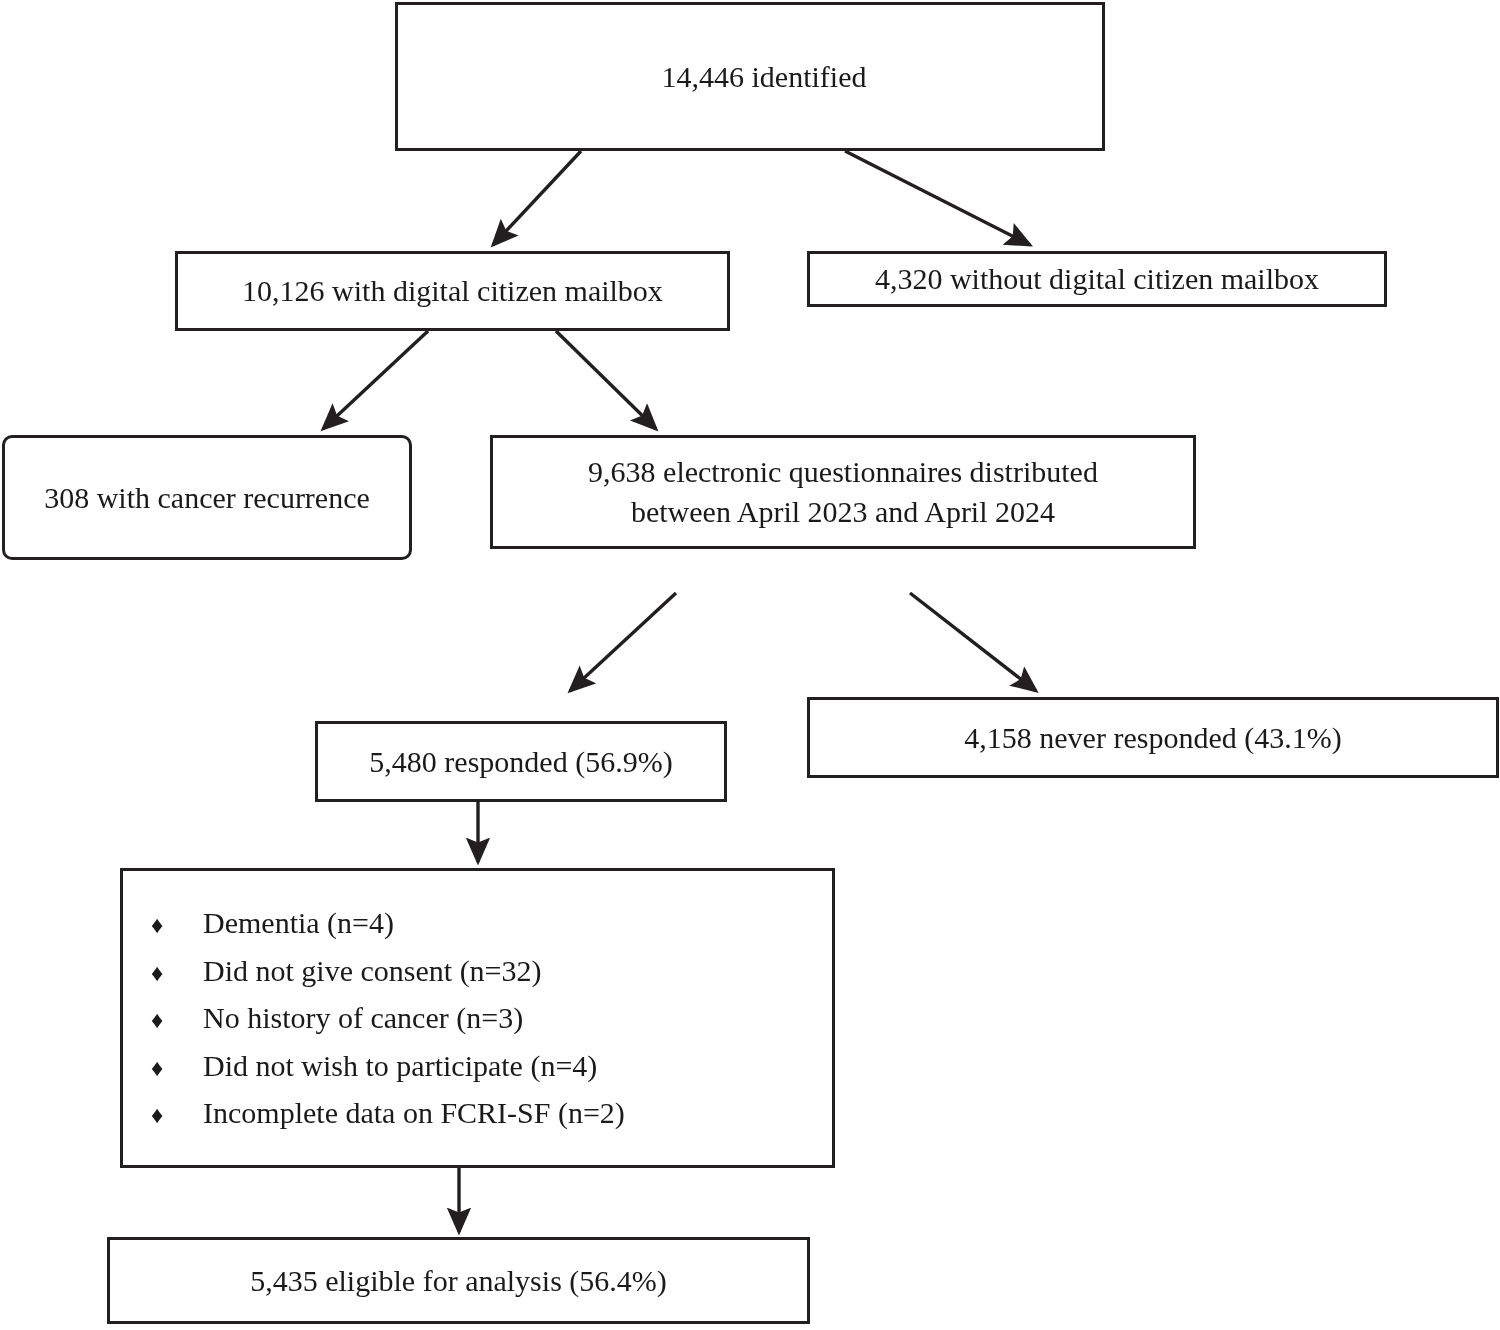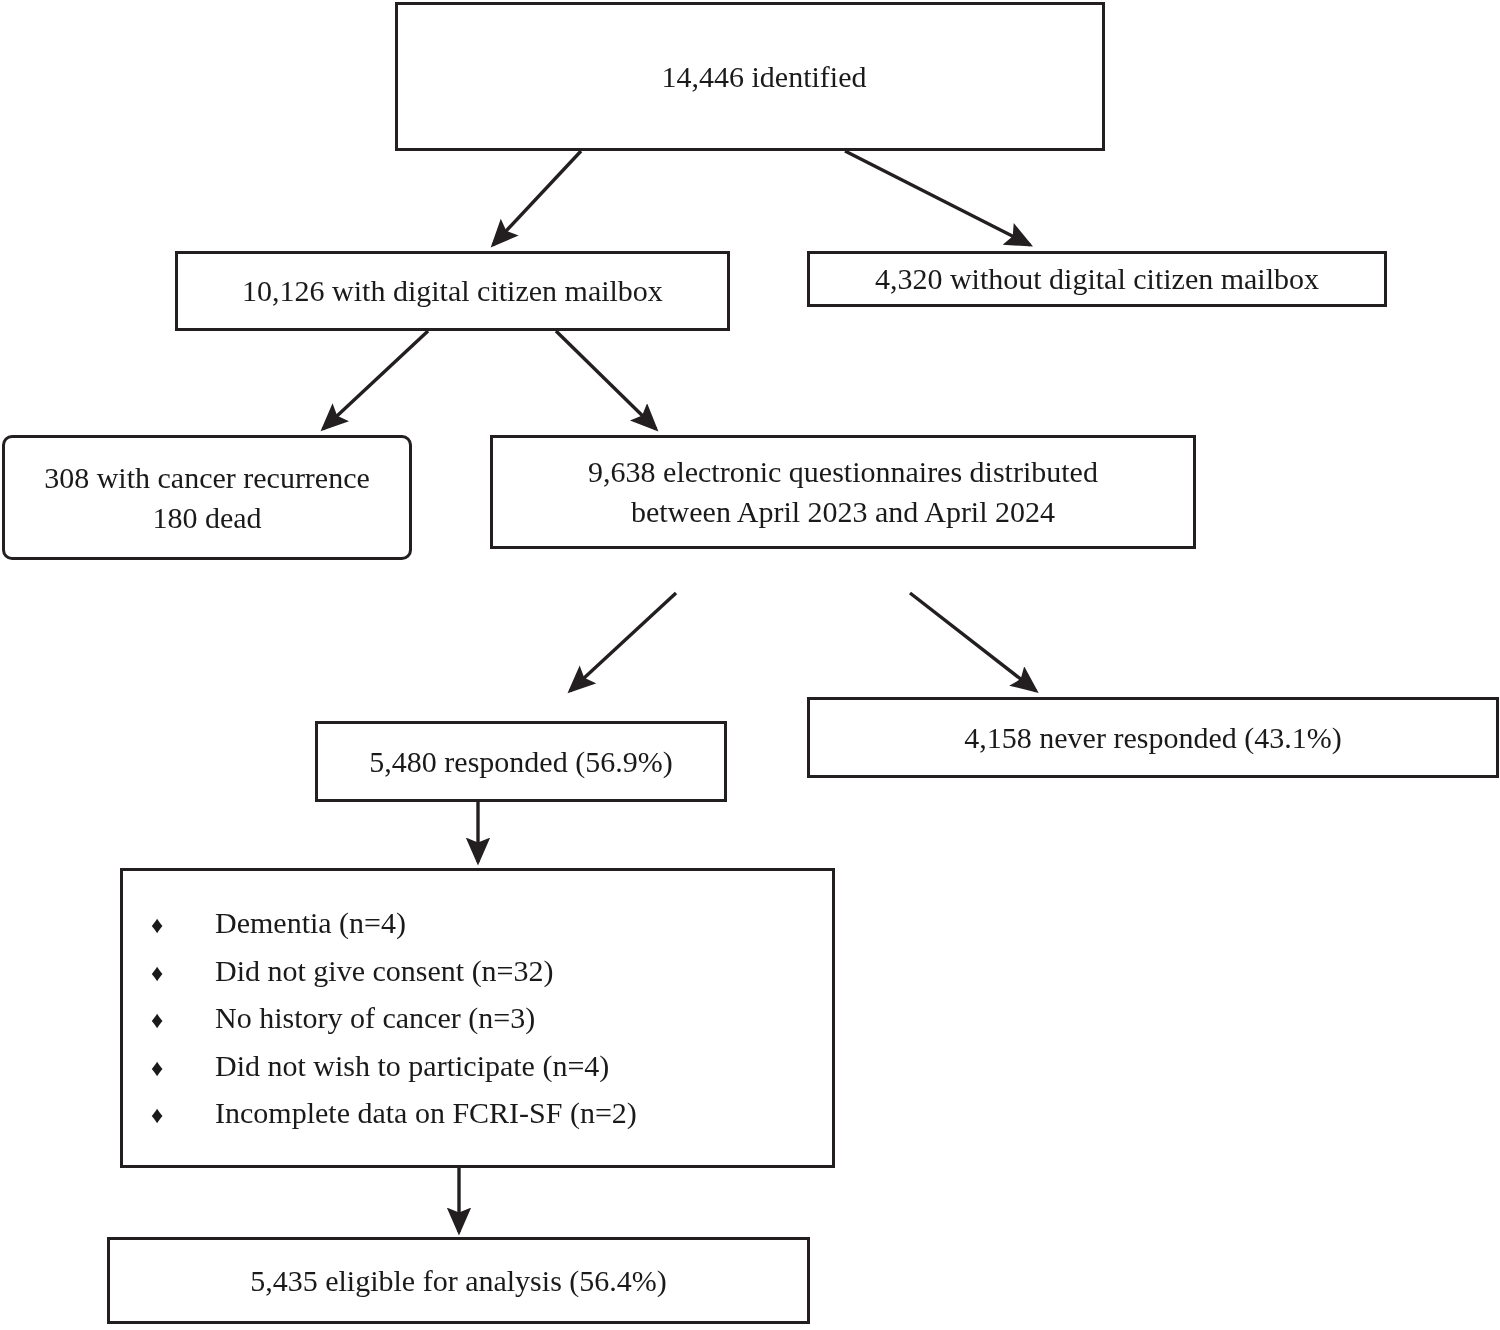--- a/index.html
+++ b/index.html
@@ -64,21 +64,21 @@
     padding: 2px 0;
   }
   .bullet {
     width: 28px;
     flex: 0 0 28px;
     margin-left: 28px;
     font-size: 24px;
     line-height: 1;
   }
   .bullet-text {
-    margin-left: 36px;
+    margin-left: 24px;
   }
   #edges {
     position: absolute;
     left: 0;
     top: 0;
     width: 1500px;
     height: 1330px;
     z-index: 1;
     pointer-events: none;
   }
@@ -120,21 +120,20 @@
 
   <div class="node" style="left: 807px; top: 251px; width: 580px; height: 56px;">
     <span class="lines">
       <span class="line">4,320 without digital citizen mailbox</span>
     </span>
   </div>
 
   <div class="node" style="left: 2px; top: 435px; width: 410px; height: 125px; border-radius: 10px;">
     <span class="lines">
       <span class="line">308 with cancer recurrence</span>
-      <span class="line">180 dead</span>
     </span>
   </div>
 
   <div class="node" style="left: 490px; top: 435px; width: 706px; height: 114px;">
     <span class="lines">
       <span class="line">9,638 electronic questionnaires distributed</span>
       <span class="line">between April 2023 and April 2024</span>
     </span>
   </div>
 

